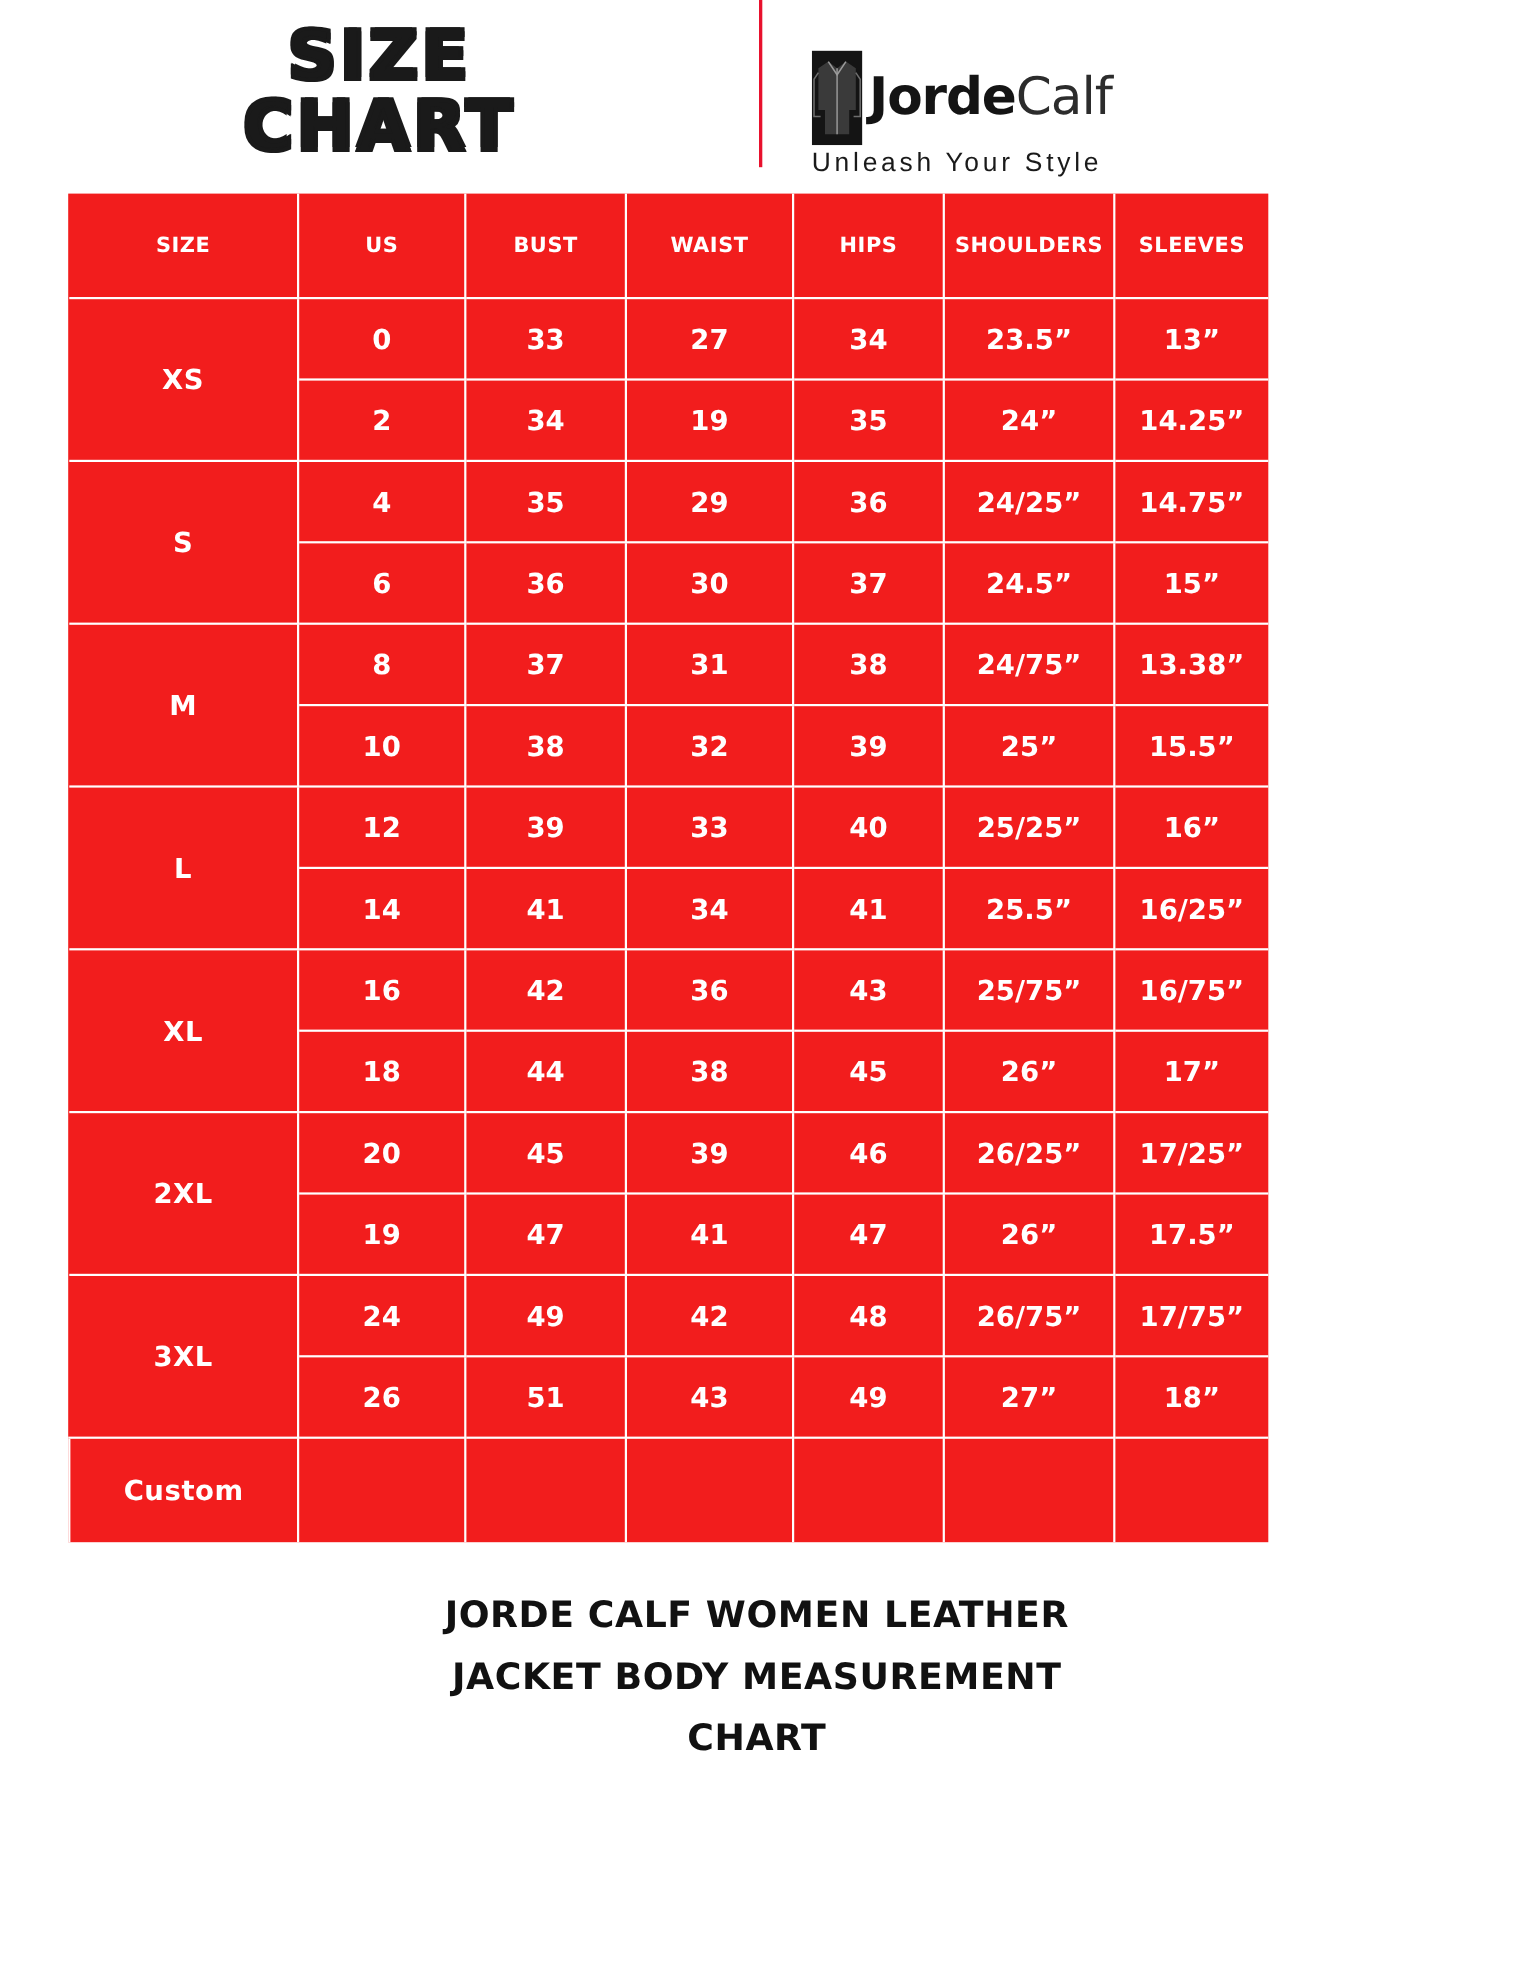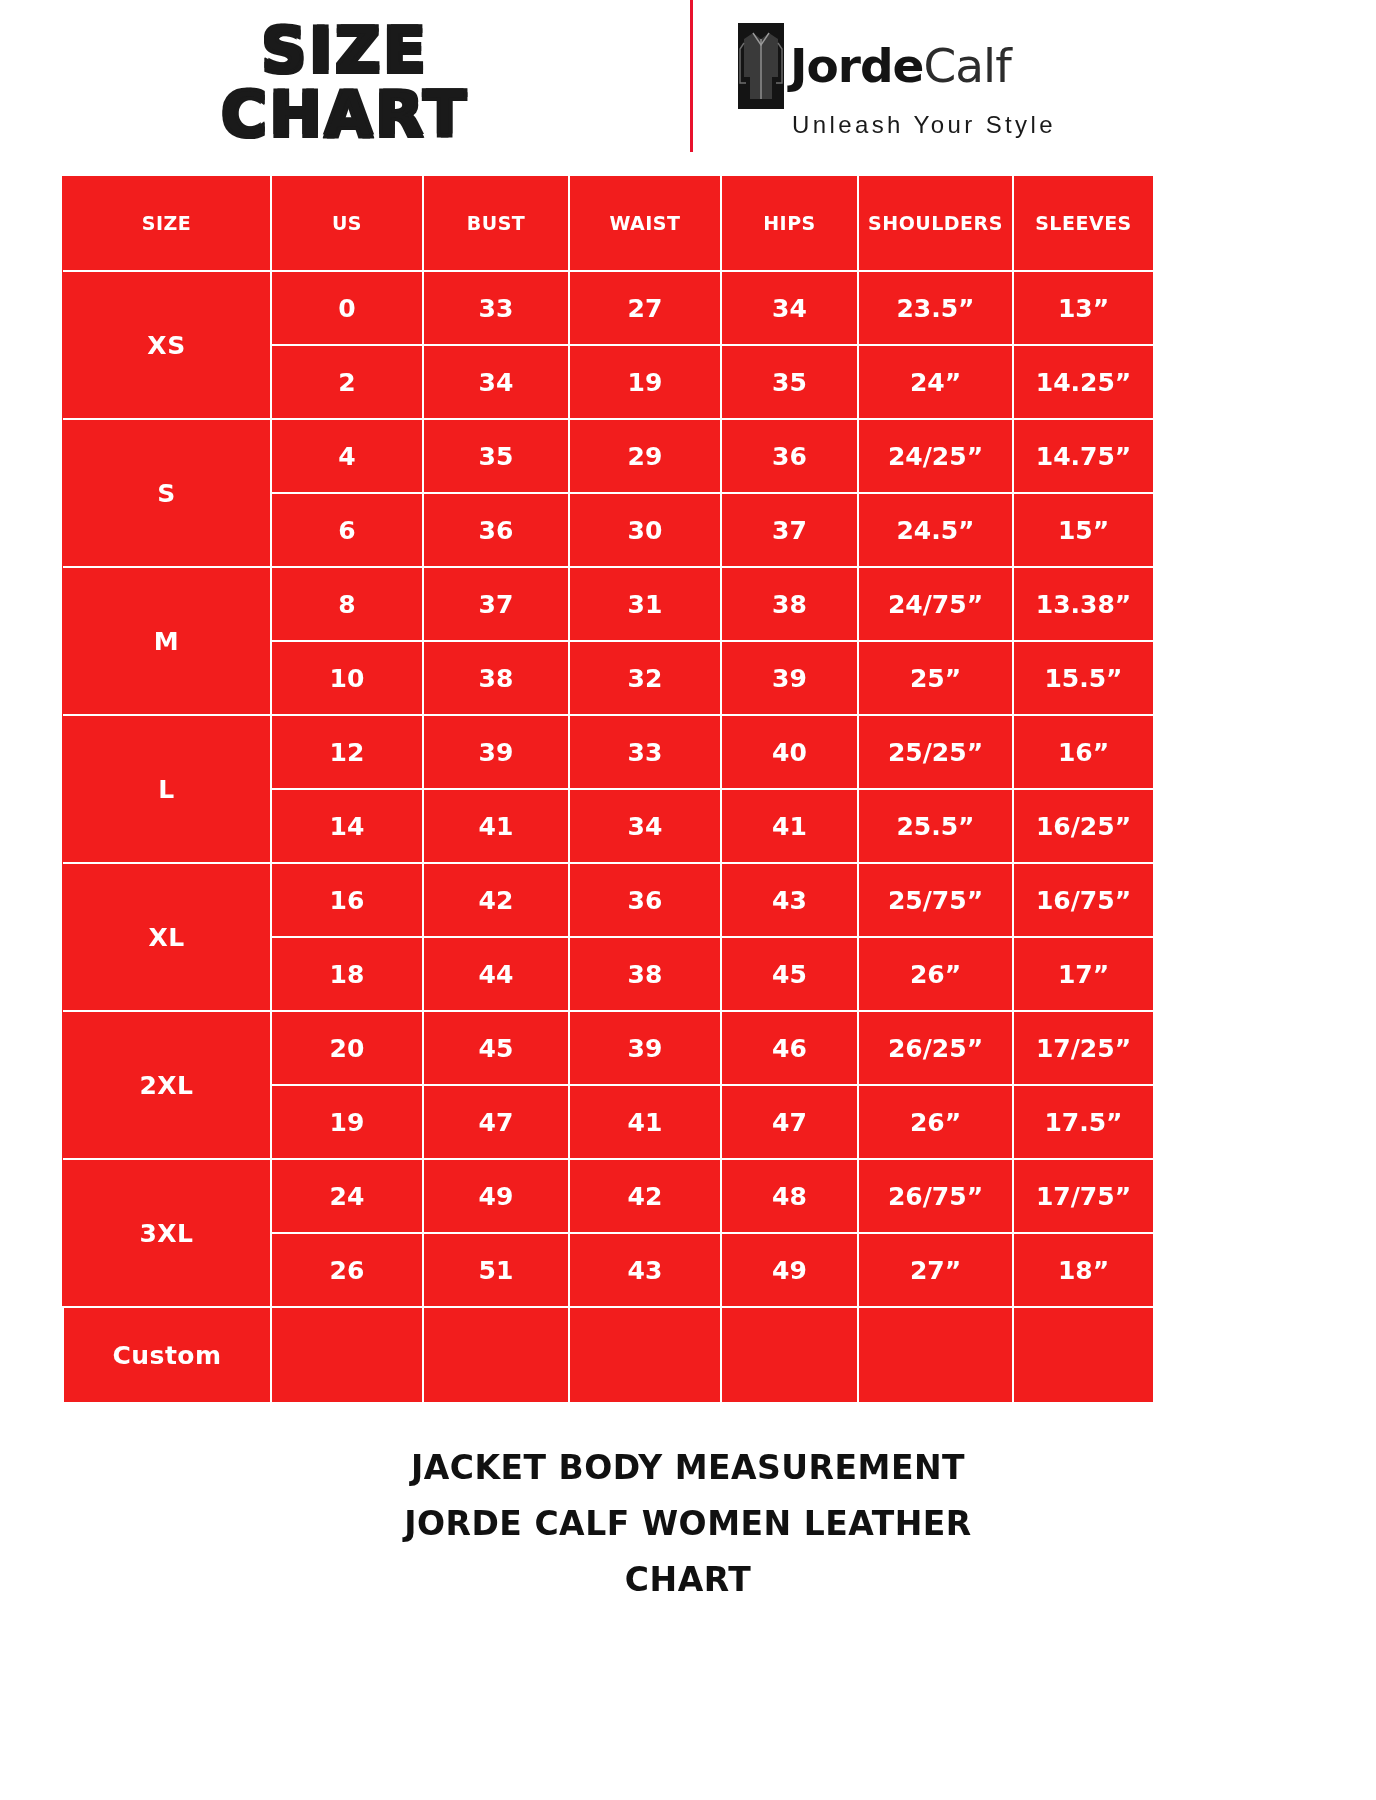--- a/index.html
+++ b/index.html
@@ -56,21 +56,21 @@
     top: 0;
     width: 3px;
     height: 152px;
     background: #e8112d;
   }
 
   .header-right {
     flex: 1;
     height: 162px;
     display: flex;
-    align-items: center;
+    align-items: flex-end;
     padding-left: 48px;
     box-sizing: border-box;
   }
   .brand-block {
     display: flex;
     flex-direction: column;
   }
   .brand-row {
     display: flex;
     align-items: center;
@@ -93,21 +93,20 @@
   .brand-name .thin {
     font-weight: 400;
     color: #2c2c2c;
   }
   .brand-tagline {
     font-family: "Liberation Sans", sans-serif;
     font-size: 24px;
     letter-spacing: 3.4px;
     color: #1a1a1a;
     margin-top: 2px;
-    margin-left: 54px;
     white-space: nowrap;
   }
 
   
   .table-wrap {
     margin: 14px 62px 0 62px;
     width: 1090px;
   }
   table.size-chart {
     border-collapse: collapse;
@@ -368,16 +367,16 @@
         <td></td>
         <td></td>
         <td class="last"></td>
       </tr>
 
     </tbody>
   </table>
 </div>
 
 <div class="footer">
+  <div>JORDE CALF WOMEN LEATHER</div>
   <div>JACKET BODY MEASUREMENT</div>
-  <div>JORDE CALF WOMEN LEATHER</div>
   <div>CHART</div>
 </div>
 
 </body></html>

